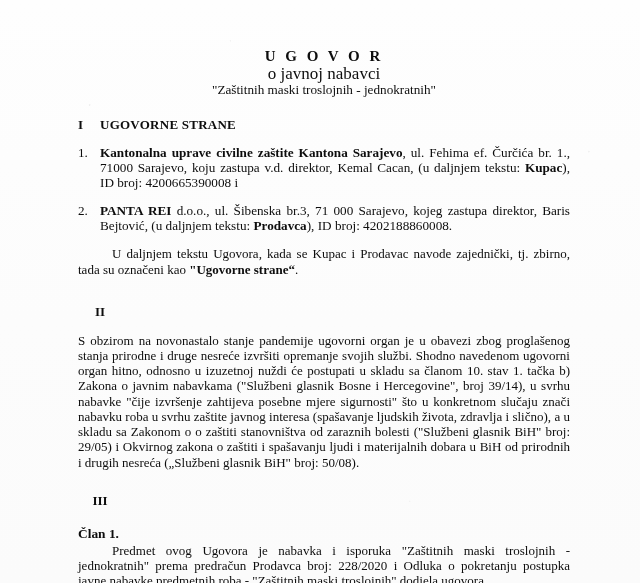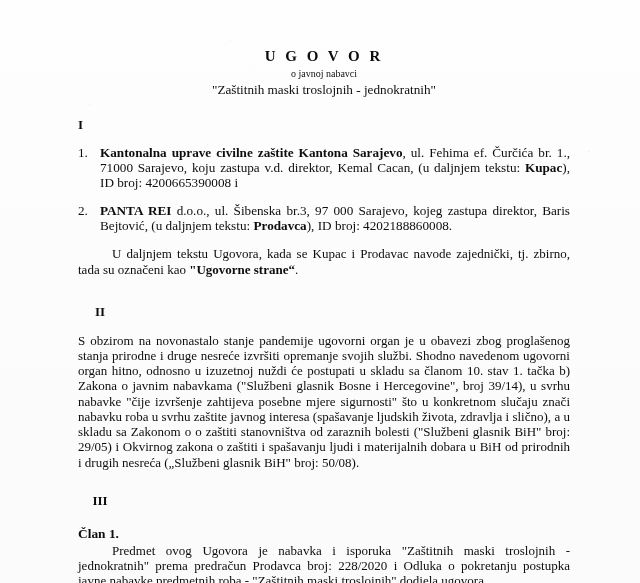--- a/index.html
+++ b/index.html
@@ -41,21 +41,21 @@
     text-align: center;
     margin-top: 48px;
   }
   .doc-title {
     font-weight: bold;
     font-size: 15px;
     letter-spacing: 3.0px;
     line-height: 17px;
   }
   .doc-subtitle {
-    font-size: 10px;
+    font-size: 17px;
     line-height: 16px;
     margin-top: 1px;
   }
   .doc-subject {
     font-size: 13.2px;
     line-height: 16px;
     margin-top: 0px;
   }
 
   
@@ -127,32 +127,33 @@
 <div class="page">
 
   <div class="title-block">
     <div class="doc-title">U G O V O R</div>
     <div class="doc-subtitle">o javnoj nabavci</div>
     <div class="doc-subject">"Zaštitnih maski troslojnih - jednokratnih"</div>
   </div>
 
   <div class="section-heading" id="section-1-heading">
     <span class="sec-num">I</span>
+    <span class="sec-title">UGOVORNE STRANE</span>
   </div>
 
   <div class="party-list">
 
     <div class="party-item">
       <span class="party-num">1.</span>
       <span class="party-text"><b>Kantonalna uprave civilne zaštite Kantona Sarajevo</b><span>, ul. Fehima ef. Čurčića br. 1., 71000  Sarajevo, koju zastupa v.d. direktor, Kemal Cacan, (u daljnjem tekstu: </span><b>Kupac</b><span>), ID broj: 4200665390008  i</span></span>
     </div>
 
     <div class="party-item">
       <span class="party-num">2.</span>
-      <span class="party-text"><b>PANTA REI</b><span> d.o.o., ul. Šibenska br.3, 97 000 Sarajevo, kojeg zastupa direktor, Baris Bejtović, (u daljnjem tekstu: </span><b>Prodavca</b><span>), ID broj: 4202188860008.</span></span>
+      <span class="party-text"><b>PANTA REI</b><span> d.o.o., ul. Šibenska br.3, 71 000 Sarajevo, kojeg zastupa direktor, Baris Bejtović, (u daljnjem tekstu: </span><b>Prodavca</b><span>), ID broj: 4202188860008.</span></span>
     </div>
 
   </div>
 
   <div class="para indent" id="joint-designation-para"><span>U daljnjem tekstu Ugovora, kada se Kupac i Prodavac navode zajednički, tj. zbirno, tada su označeni kao </span><b>"Ugovorne strane“</b><span>.</span></div>
 
   <div class="section-heading" id="section-2-heading">
     <span class="sec-num wide">II</span>
   </div>
 

